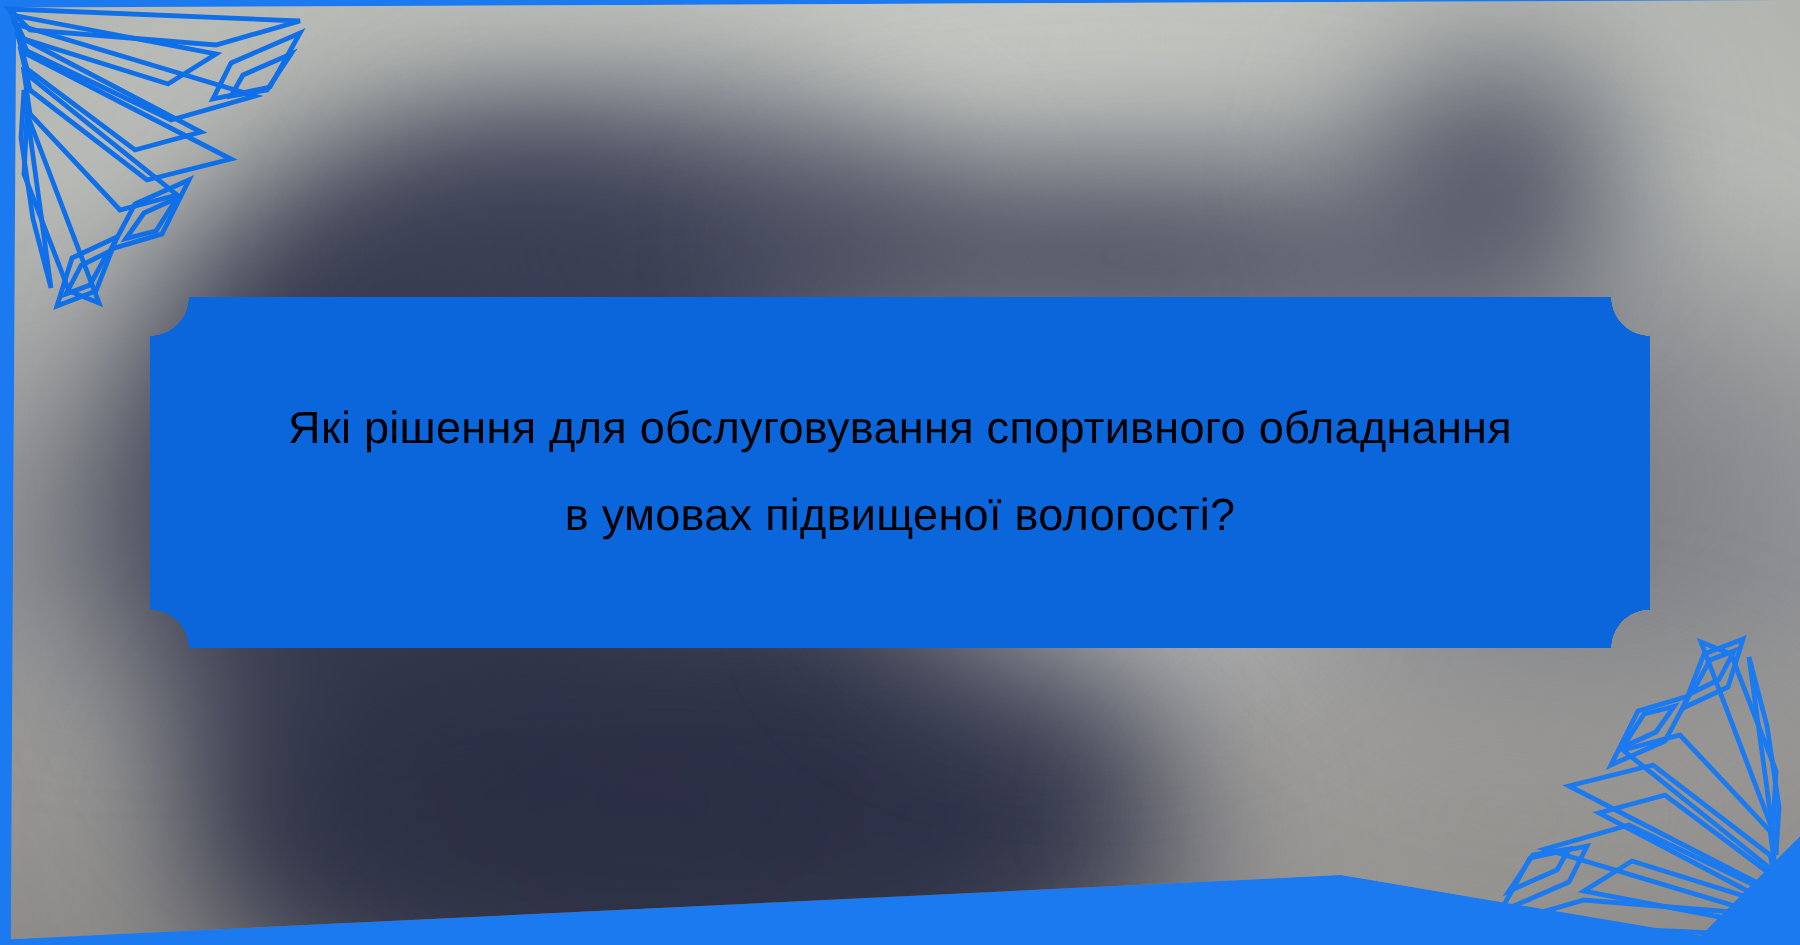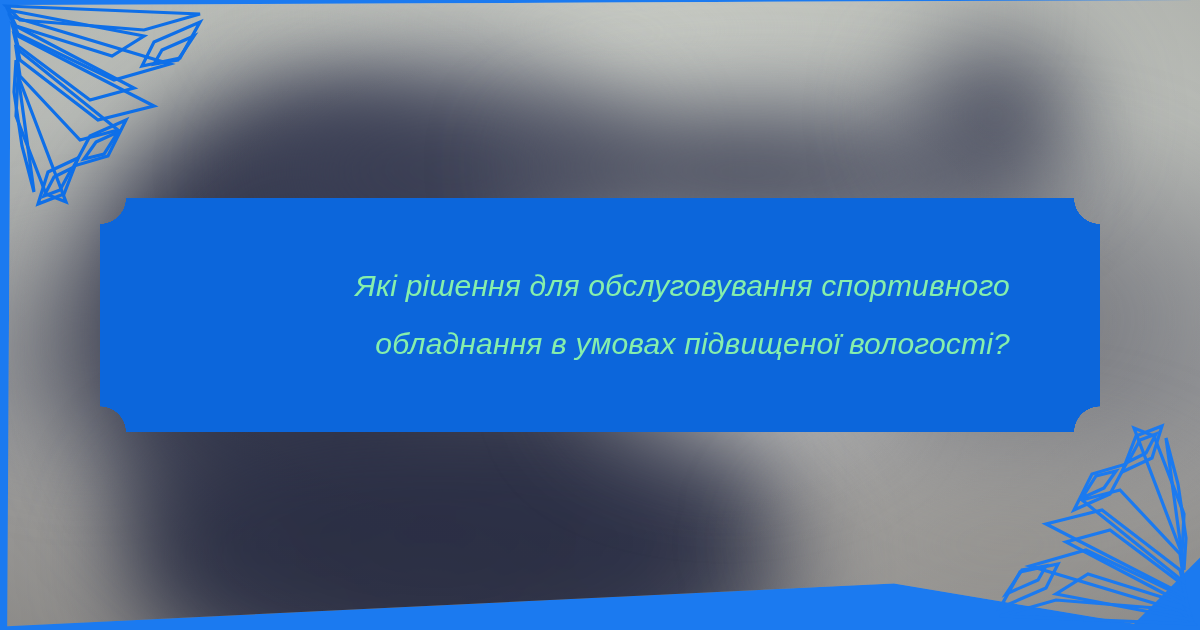--- a/index.html
+++ b/index.html
@@ -189,29 +189,28 @@
       radial-gradient(circle var(--notch) at 100% 0, transparent 99%, #000 100%) right top,
       radial-gradient(circle var(--notch) at 0 100%, transparent 99%, #000 100%) left bottom,
       radial-gradient(circle var(--notch) at 100% 100%, transparent 99%, #000 100%) right bottom;
     mask-size: 51% 51%;
     mask-repeat: no-repeat;
     display: flex;
     align-items: center;
     justify-content: center;
   }
   .banner-text {
-    color: #86efac;
+    color: #000000;
     font-size: 30px;
     line-height: 1.95;
     font-weight: 400;
-    text-align: right;
+    text-align: center;
     letter-spacing: 0.2px;
     padding: 0 56px;
     max-width: 820px;
-    font-style: italic;
   }
 </style>
 </head>
 <body>
 
 <div id="card">
 
   <div class="frame-blue"></div>
 
   <div class="photo-clip">

